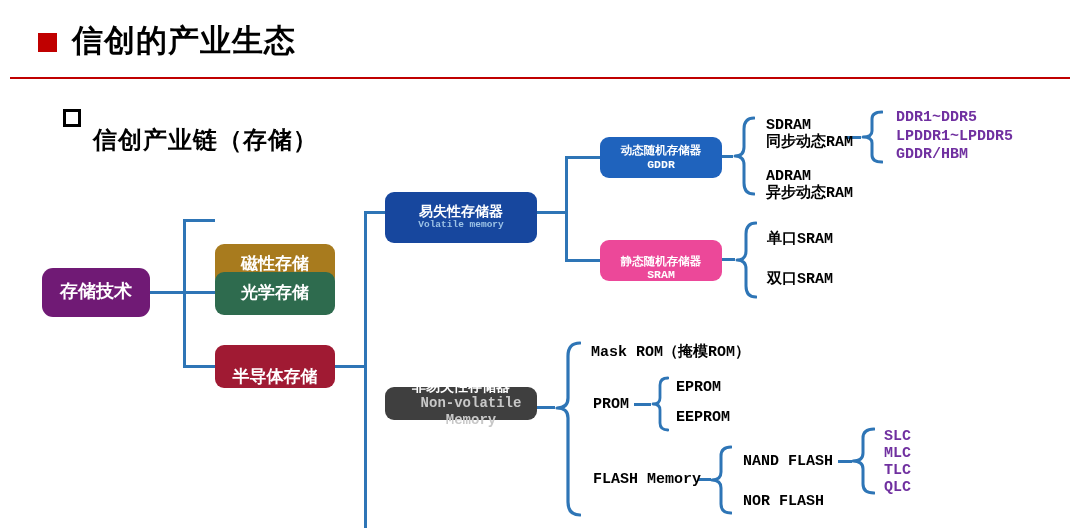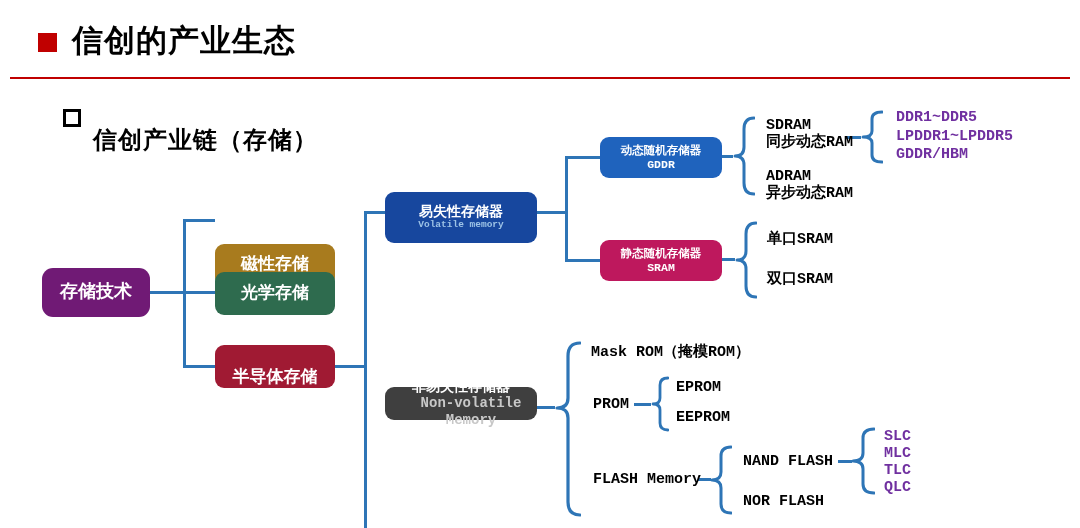--- a/index.html
+++ b/index.html
@@ -16,21 +16,21 @@
   
   .box{position:absolute;display:flex;flex-direction:column;align-items:center;justify-content:center;
        color:#fff;font-weight:bold;text-align:center;border-radius:9px;line-height:1.15;}
   .box-root{left:42px;top:268px;width:108px;height:49px;background:#701a75;font-size:18px;border-radius:11px;}
   .box-magnetic{left:215px;top:200px;width:120px;height:42px;background:#A87B1E;font-size:17px;margin-top:44px;}
   .box-optical{left:215px;top:272px;width:120px;height:43px;background:#2E6B4E;font-size:17px;}
   .box-semi{left:215px;top:345px;width:120px;height:43px;background:#A01A33;font-size:17px;justify-content:flex-end;}
   .box-volatile{left:385px;top:192px;width:152px;height:51px;background:#17479E;}
   .box-nonvolatile{left:385px;top:387px;width:152px;height:33px;background:#3F3F3F;}
   .box-dram{left:600px;top:137px;width:122px;height:41px;background:#1F63BD;}
-  .box-sram{left:600px;top:240px;width:122px;height:41px;background:#be185d;}
+  .box-sram{left:600px;top:240px;width:122px;height:41px;background:#ec4899;justify-content:flex-end;}
   .box-volatile .t,.box-nonvolatile .t{font-size:14px;}
   .box-volatile .s{font-size:9.5px;color:#9DC3E6;}
   .box-nonvolatile .s{font-size:14px;color:#C8C8C8;padding-left:20px;}
   .box-dram .t,.box-sram .t{font-size:11.5px;}
   .box-dram .s,.box-sram .s{font-size:11.5px;}
   
   .hline,.vline{position:absolute;background:#2E75B6;}
   .hline{height:3px;}
   .vline{width:3px;}
   

